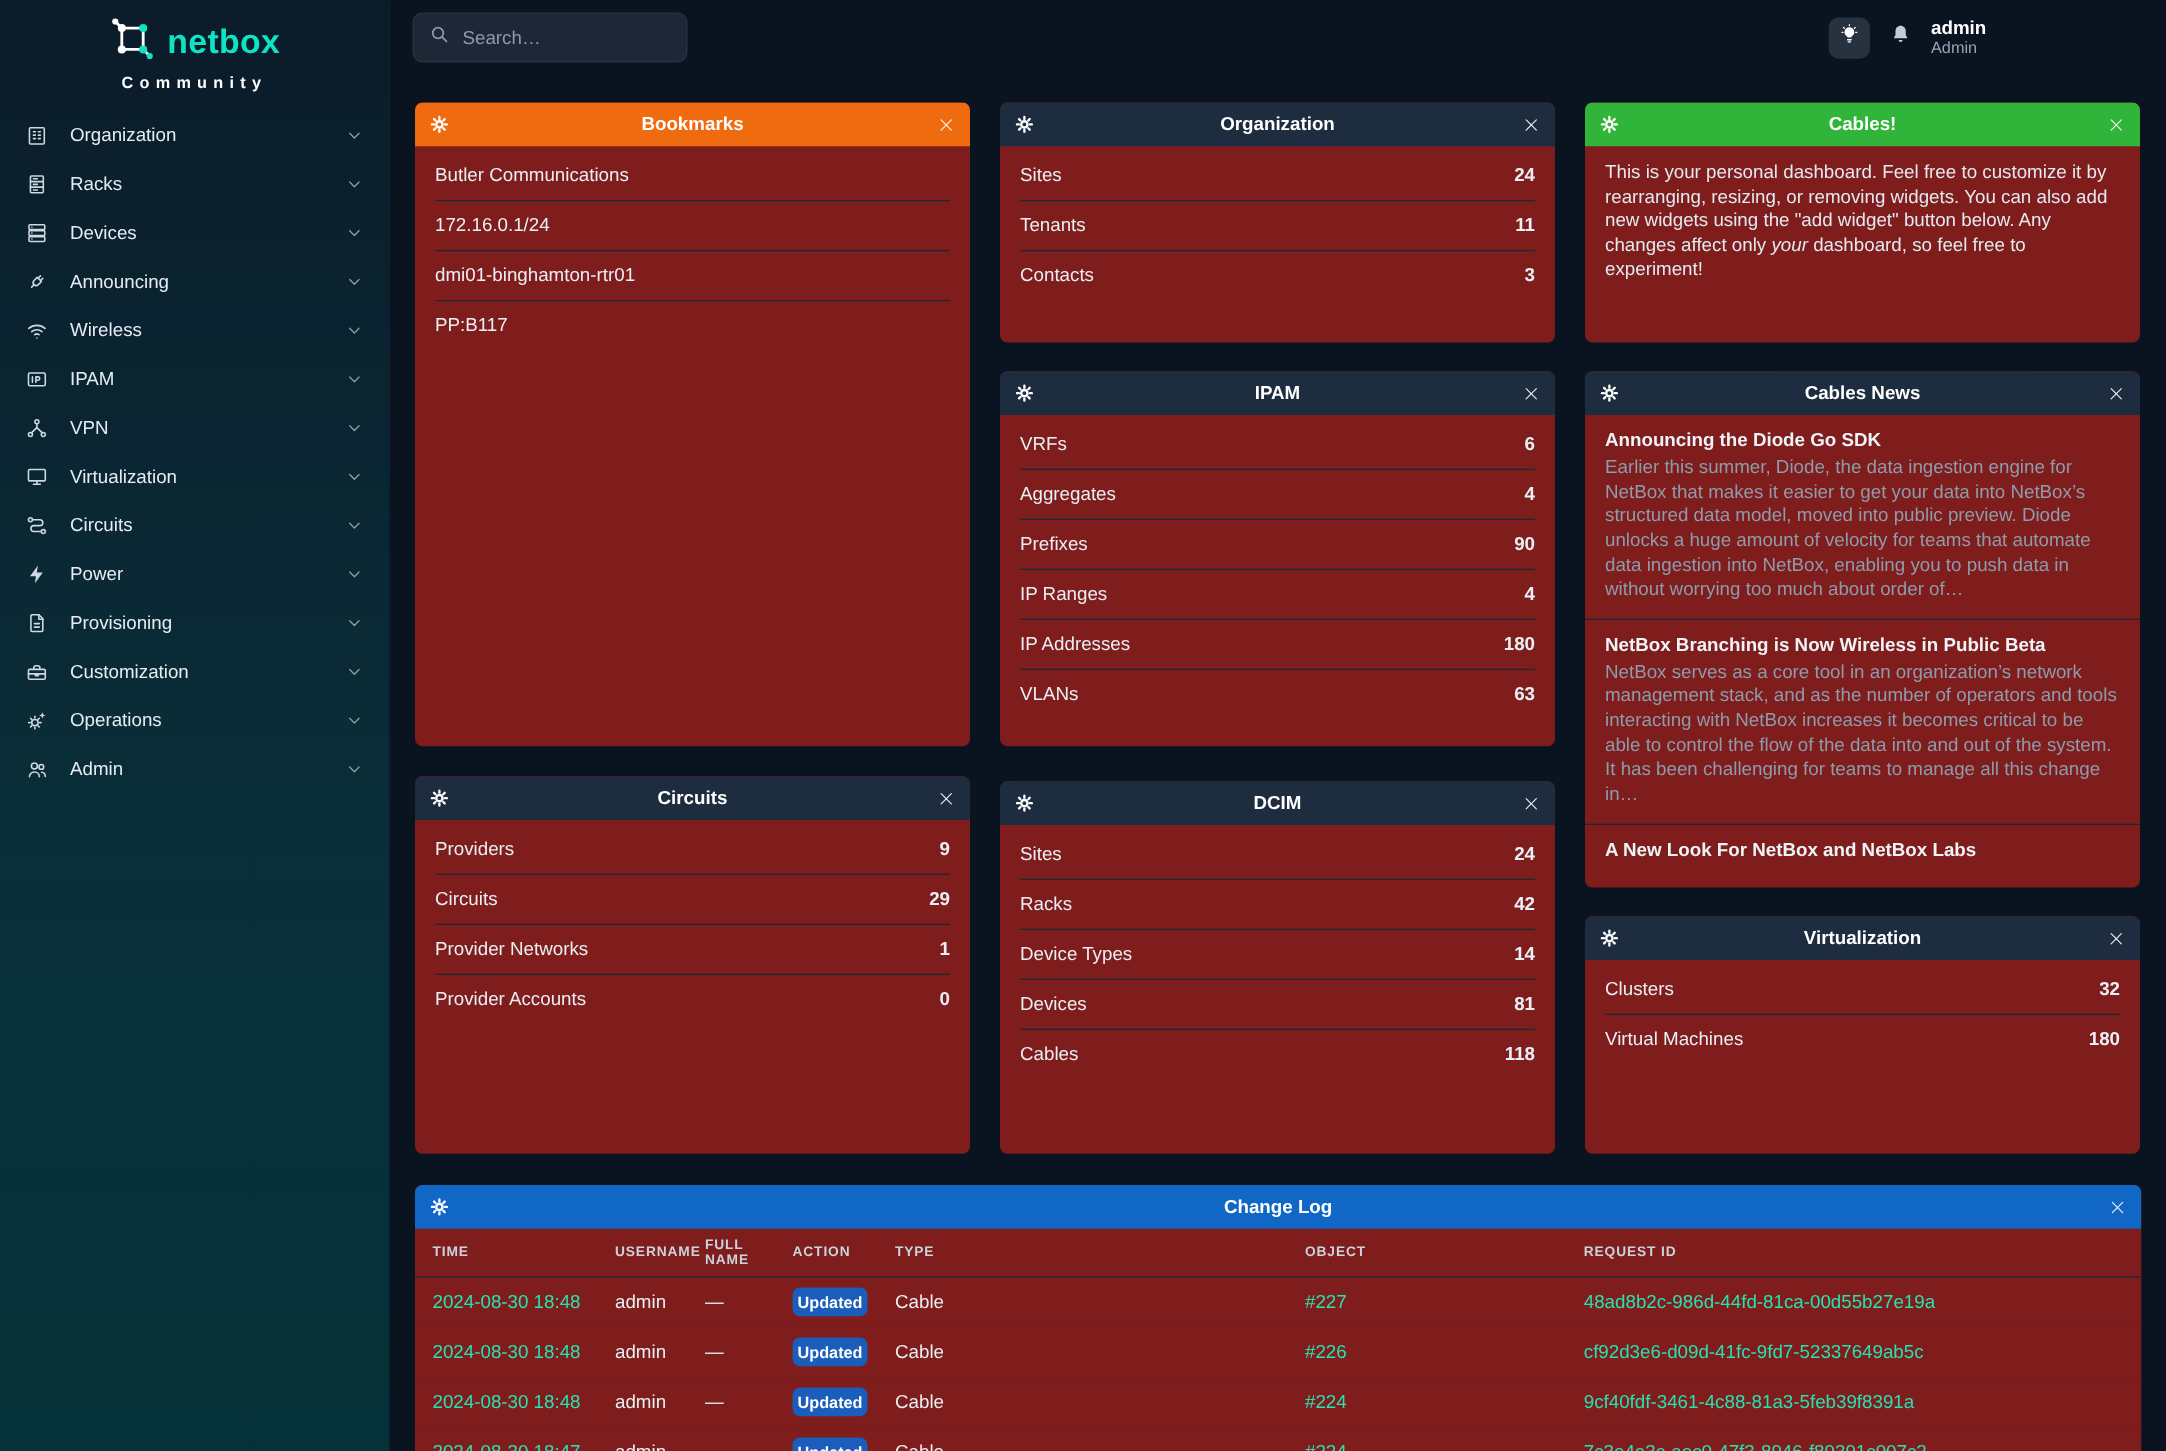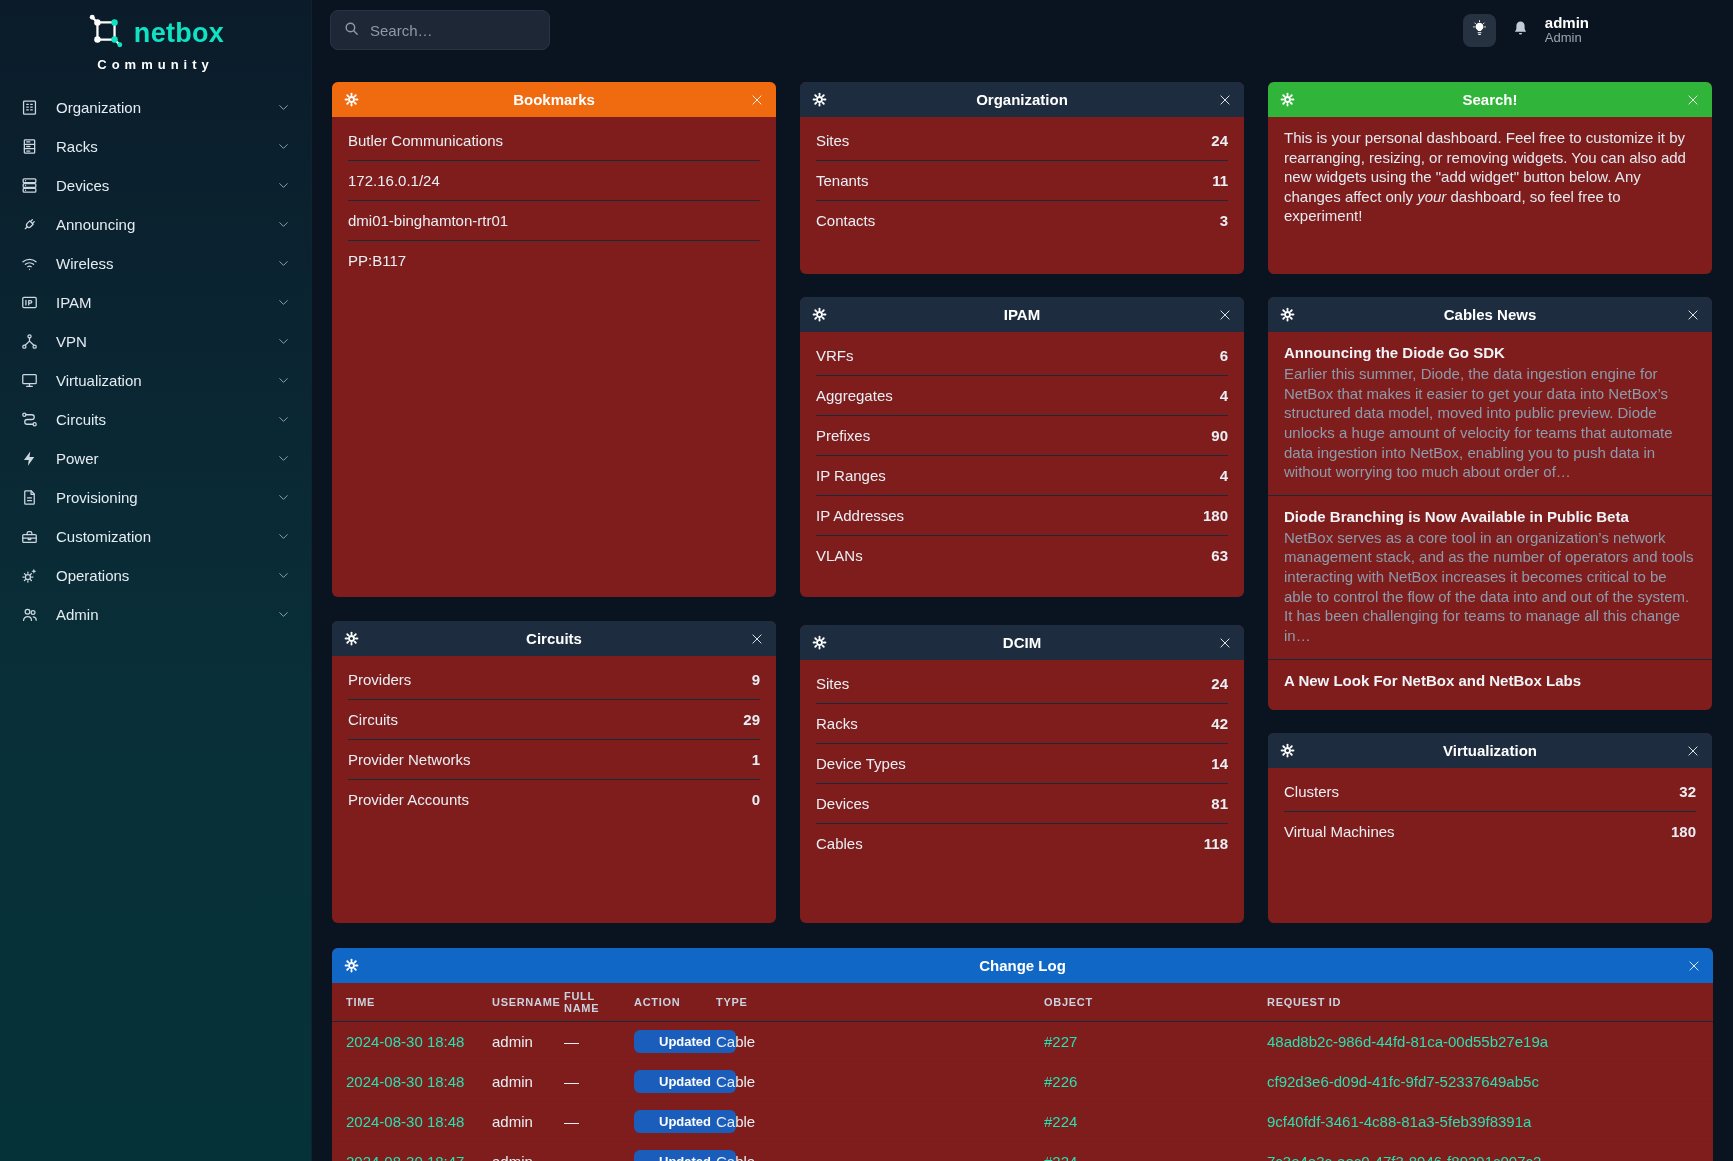--- a/index.html
+++ b/index.html
@@ -80,21 +80,21 @@
   .card-changelog { position:absolute; left:20px; top:948px; width:1381px; height:420px; }
   table { width:100%; border-collapse:collapse; table-layout:fixed; font-size:15px; color:#e9eff4; }
   thead th { text-align:left; font-size:11px; font-weight:700; letter-spacing:.7px;
     color:#c9d3dd; height:38px; padding:0 10px; border-bottom:1px solid #1a2838; }
   tbody td { height:40px; padding:0 10px; border-top:1px solid #17253510; }
   tbody tr { border-top:1px solid #1a2838; }
   tbody tr:first-child { border-top:none; }
   th:first-child, td:first-child { padding-left:14px; }
   .link { color:var(--teal,#27e1b1); cursor:pointer; }
   .badge { display:inline-block; background:var(--badge,#1b5dba); color:#fff;
-    border-radius:6px; padding:4px 25px; font-size:13px; font-weight:700; }
+    border-radius:6px; padding:4px 4px; font-size:13px; font-weight:700; }
 </style>
 </head>
 <body>
 
 <div class="app">
 
   <aside class="sidebar">
     <div class="logo-wrap">
       <div class="logo-row">
         <span>
@@ -609,21 +609,21 @@
                     <line x1="12" y1="19" x2="12" y2="21.5"></line>
                     <line x1="2.5" y1="12" x2="5" y2="12"></line>
                     <line x1="19" y1="12" x2="21.5" y2="12"></line>
                     <line x1="5.2" y1="5.2" x2="7" y2="7"></line>
                     <line x1="17" y1="17" x2="18.8" y2="18.8"></line>
                     <line x1="5.2" y1="18.8" x2="7" y2="17"></line>
                     <line x1="17" y1="7" x2="18.8" y2="5.2"></line>
                   </g>
                 </svg>
               </span>
-            <span class="card-title">Search!</span>
+            <span class="card-title">Cables!</span>
             <span class="close">
                 <svg viewBox="0 0 24 24" width="14" height="14" fill="none" stroke="currentColor" stroke-width="1.6" stroke-linecap="round" stroke-linejoin="round">
                   <line x1="5" y1="5" x2="19" y2="19"></line>
                   <line x1="19" y1="5" x2="5" y2="19"></line>
                 </svg>
               </span>
           </header>
           <div class="welcome-body"><span>This is your personal dashboard. Feel free to customize it by rearranging, resizing, or removing widgets. You can also add new widgets using the "add widget" button below. Any changes affect only </span><em>your</em><span> dashboard, so feel free to experiment!</span></div>
         </section>
 
@@ -651,21 +651,21 @@
                   <line x1="19" y1="5" x2="5" y2="19"></line>
                 </svg>
               </span>
           </header>
           <div>
               <div class="news-item">
                 <div class="news-h">Announcing the Diode Go SDK</div>
                 <div class="news-b">Earlier this summer, Diode, the data ingestion engine for NetBox that makes it easier to get your data into NetBox’s structured data model, moved into public preview. Diode unlocks a huge amount of velocity for teams that automate data ingestion into NetBox, enabling you to push data in without worrying too much about order of…</div>
               </div>
               <div class="news-item">
-                <div class="news-h">Diode Branching is Now Available in Public Beta</div>
+                <div class="news-h">NetBox Branching is Now Wireless in Public Beta</div>
                 <div class="news-b">NetBox serves as a core tool in an organization’s network management stack, and as the number of operators and tools interacting with NetBox increases it becomes critical to be able to control the flow of the data into and out of the system. It has been challenging for teams to manage all this change in…</div>
               </div>
               <div class="news-item">
                 <div class="news-h">A New Look For NetBox and NetBox Labs</div>
               </div>
             </div>
         </section>
 
         <section class="card card-virtualization">
           <header class="card-header">

